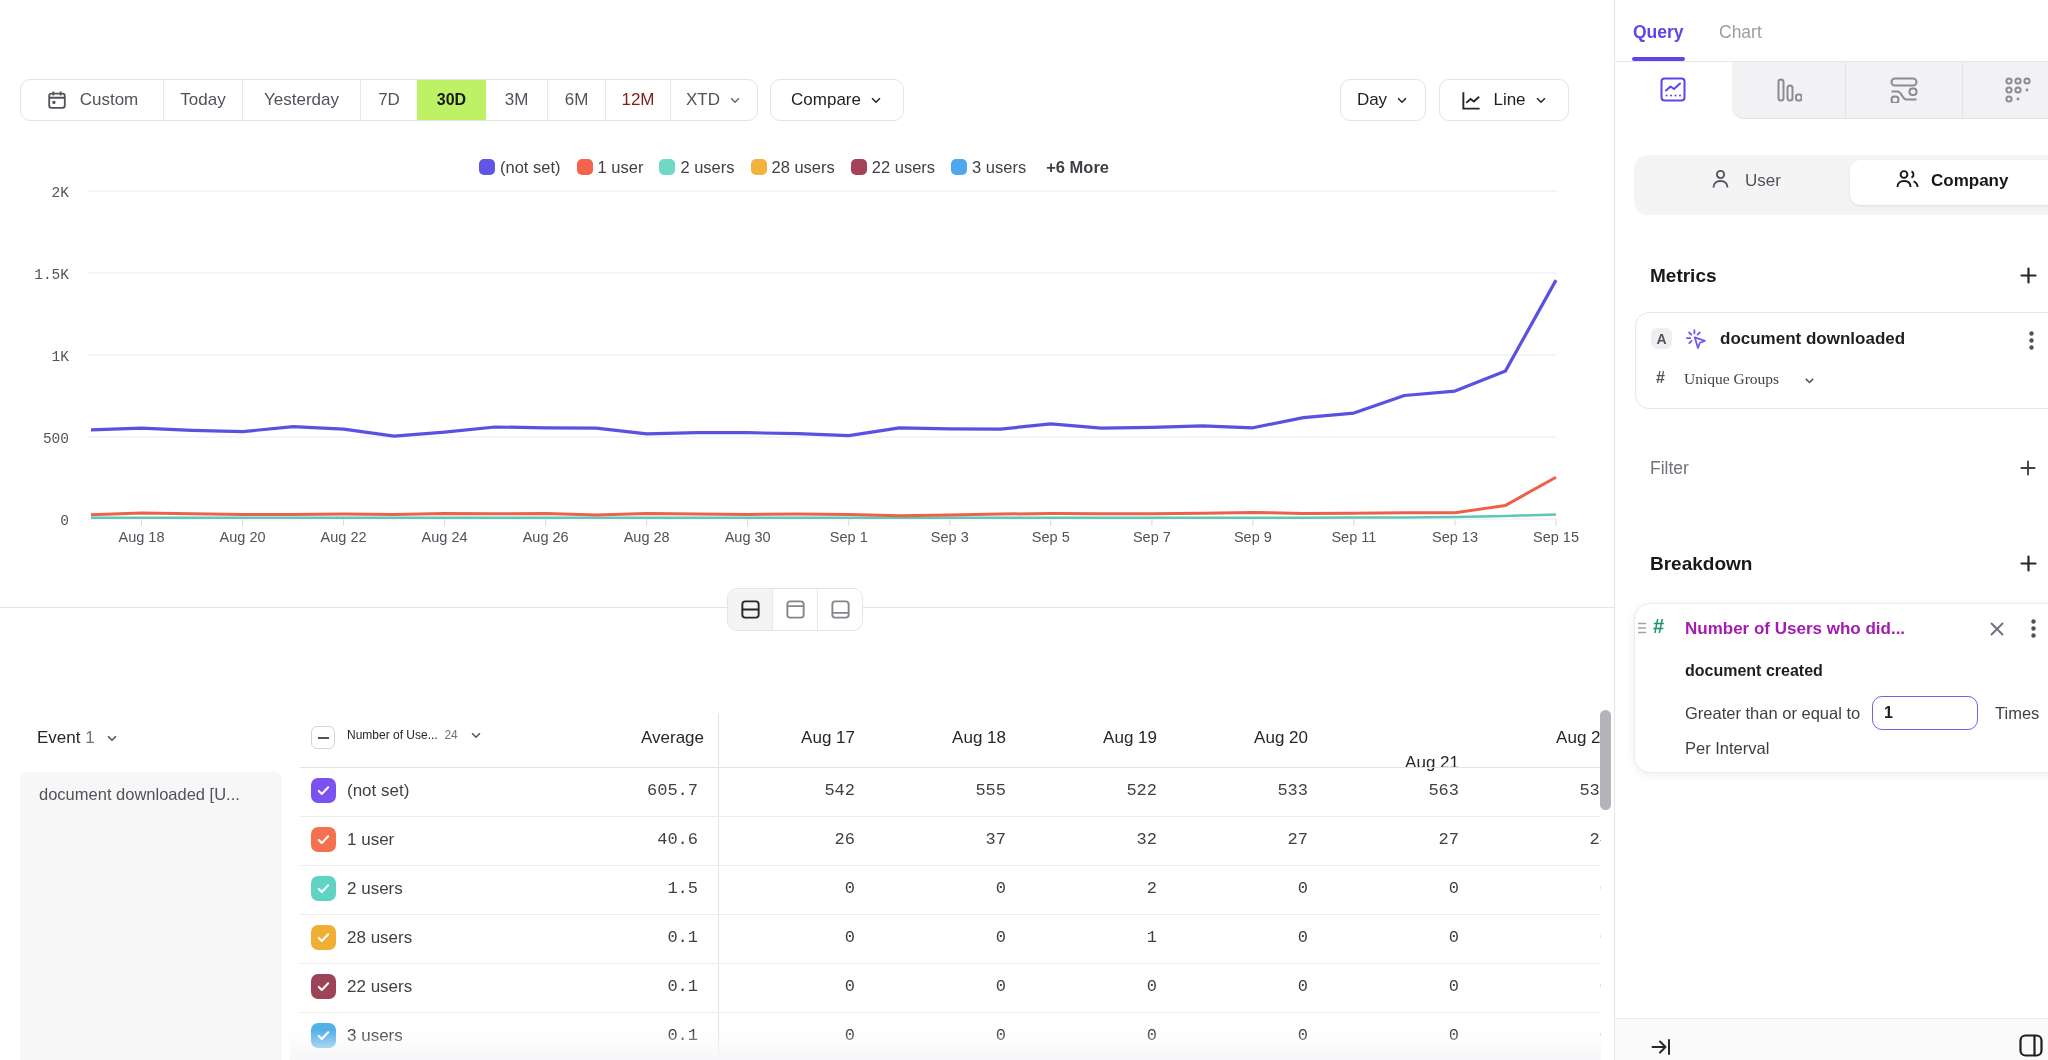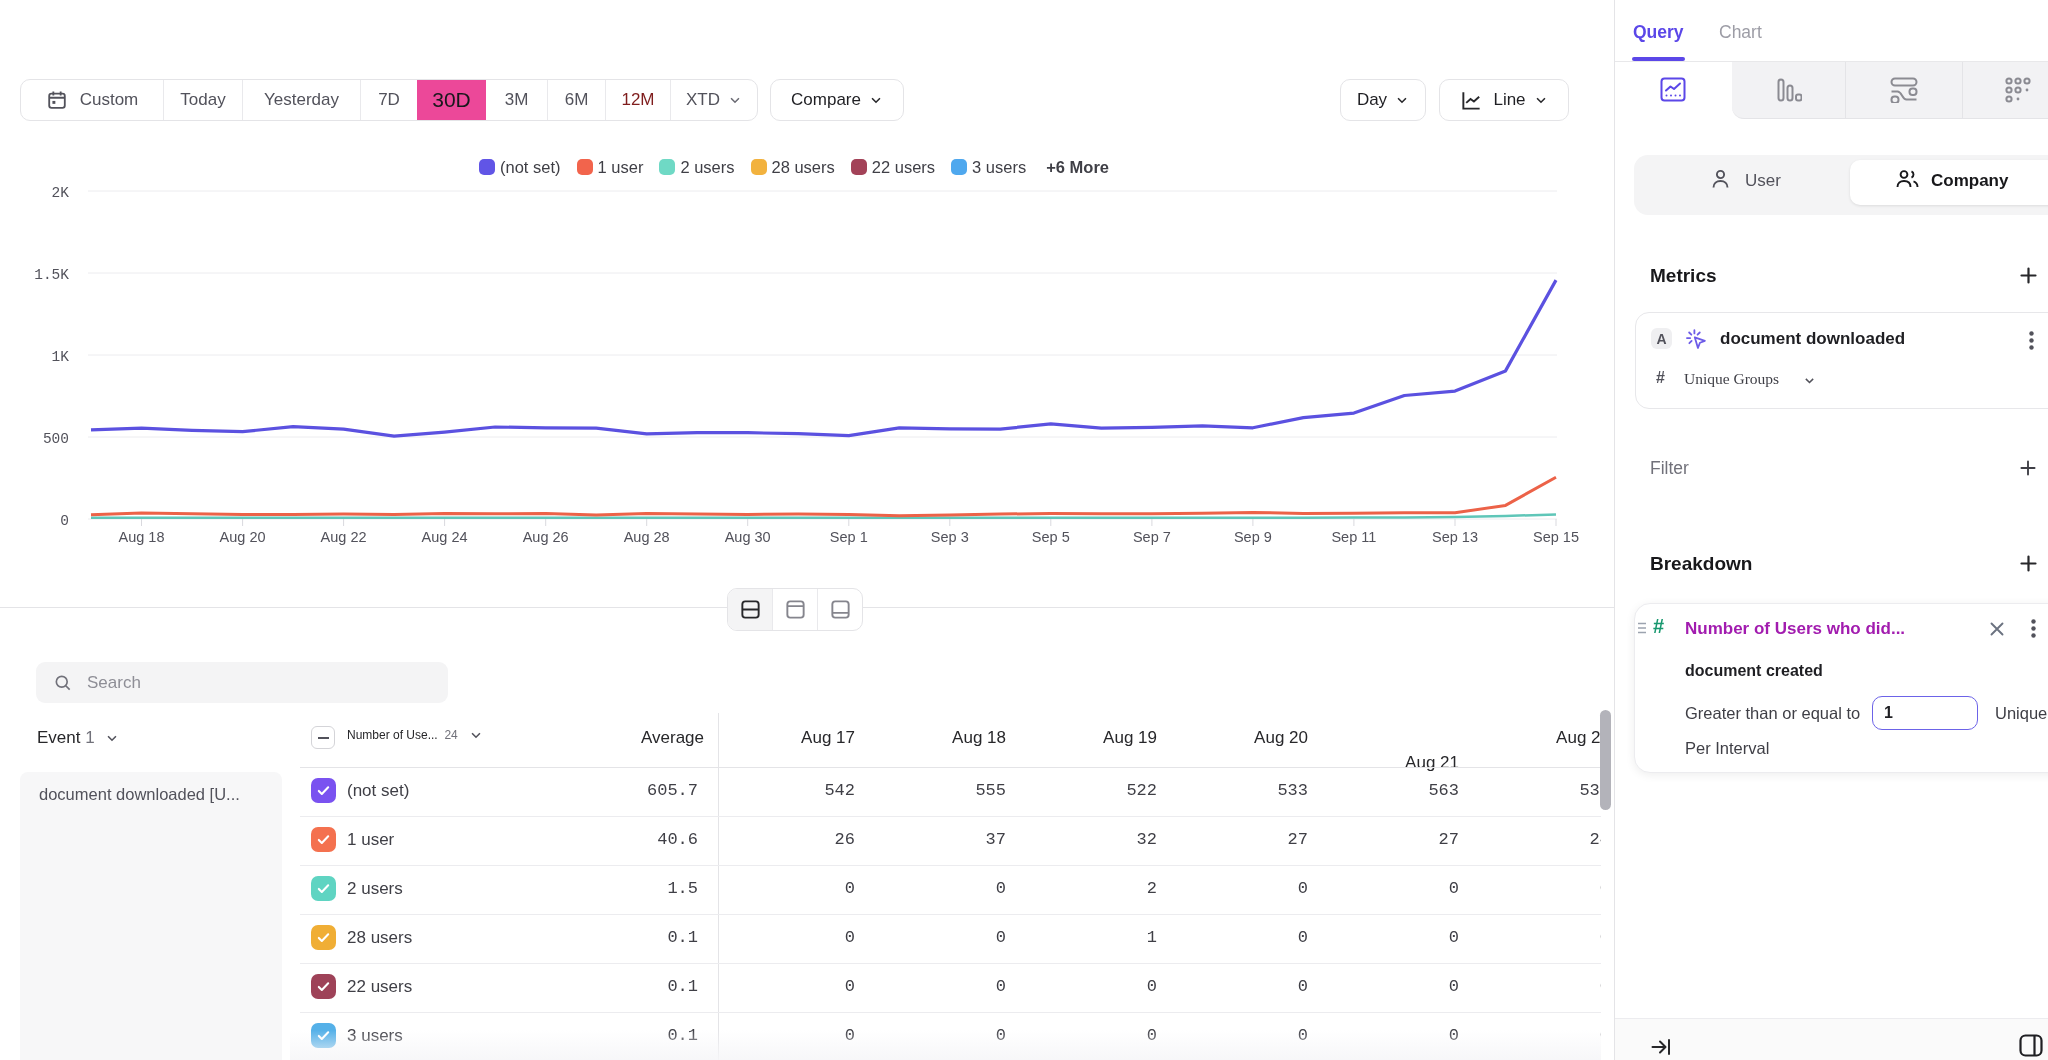--- a/index.html
+++ b/index.html
@@ -21,21 +21,21 @@
           <rect x="3.5" y="5" width="17" height="15.5" rx="2.5"></rect>
           <path d="M3.5 9.5h17"></path>
             <path d="M8 2.8v4.4M16 2.8v4.4"></path>
           <rect x="7" y="13" width="3.2" height="3.2" fill="#52525b" stroke="none"></rect>
         </svg>
         Custom
       </div>
       <div style="width:79px;display:flex;align-items:center;justify-content:center;border-right:1px solid #e9e9ec;color:#52525b;font-size:17px;">Today</div>
       <div style="width:118px;display:flex;align-items:center;justify-content:center;border-right:1px solid #e9e9ec;color:#52525b;font-size:17px;">Yesterday</div>
       <div style="width:56px;display:flex;align-items:center;justify-content:center;color:#52525b;font-size:17px;">7D</div>
-      <div style="width:69px;display:flex;align-items:center;justify-content:center;background:#ec4899;color:#18181b;font-size:21px;font-weight:400;">30D</div>
+      <div style="width:69px;display:flex;align-items:center;justify-content:center;background:#bef264;color:#18181b;font-size:16px;font-weight:700;">30D</div>
       <div style="width:61px;display:flex;align-items:center;justify-content:center;color:#52525b;font-size:17px;">3M</div>
       <div style="width:58px;display:flex;align-items:center;justify-content:center;border-left:1px solid #e9e9ec;color:#52525b;font-size:17px;">6M</div>
       <div style="width:65px;display:flex;align-items:center;justify-content:center;border-left:1px solid #e9e9ec;color:#7f1d1d;font-size:17px;">12M</div>
       <div style="flex:1;display:flex;align-items:center;justify-content:center;border-left:1px solid #e9e9ec;color:#52525b;font-size:17px;">XTD
         <svg width="14" height="14" viewBox="0 0 16 16" fill="none" stroke="#6b6b74" stroke-width="1.8" style="margin-left:8px;">
             <path d="M3.5 6l4.5 4.5L12.5 6"></path>
           </svg>
       </div>
     </div>
 
@@ -149,27 +149,20 @@
           </svg>
       </div>
       <div style="width:44px;display:flex;align-items:center;justify-content:center;">
         <svg width="23" height="23" viewBox="0 0 24 24" fill="none" stroke="#85858d" stroke-width="2">
             <rect x="3.5" y="3.5" width="17" height="17" rx="3"></rect>
             <path d="M3.5 15.5h17"></path>
           </svg>
       </div>
     </div>
 
-    <div class="abs" style="left:36px;top:662px;width:412px;height:41px;background:#f4f4f5;border-radius:9px;display:flex;align-items:center;color:#8e8e96;font-size:17px;">
-      <svg width="20" height="20" viewBox="0 0 24 24" fill="none" stroke="#71717a" stroke-width="2" style="margin:0 14px 0 17px;">
-          <circle cx="10.5" cy="10.5" r="6.5"></circle>
-          <path d="M15.3 15.3L20 20"></path>
-        </svg>
-      Search
-    </div>
 
     <div class="abs" id="table" style="left:0;top:710px;width:1601px;height:350px;overflow:hidden;">
 
       <div class="abs" style="left:37px;top:18px;display:flex;align-items:center;font-size:17px;color:#27272a;font-weight:500;">Event&nbsp;<span style="color:#71717a;font-weight:400;">1</span>
         <svg width="14" height="14" viewBox="0 0 16 16" fill="none" stroke="#52525b" stroke-width="1.8" style="margin-left:10px;">
             <path d="M3.5 6l4.5 4.5L12.5 6"></path>
           </svg>
       </div>
       <div class="abs" style="left:311px;top:16px;width:24px;height:23px;border:1.5px solid #d4d4d8;border-radius:6px;display:flex;align-items:center;justify-content:center;">
         <span style="display:block;width:11px;height:2px;background:#52525b;"></span>
@@ -395,21 +388,21 @@
     <svg class="abs" style="left:416px;top:619px;" width="5" height="19" viewBox="0 0 5 19" fill="#52525b">
         <circle cx="2.5" cy="2.5" r="2.2"></circle>
         <circle cx="2.5" cy="9.5" r="2.2"></circle>
         <circle cx="2.5" cy="16.5" r="2.2"></circle>
       </svg>
     <div class="abs" style="left:70px;top:662px;font-size:16px;font-weight:700;color:#1f1f23;">document created</div>
     <div class="abs" style="left:70px;top:704px;font-size:16.5px;color:#3f3f46;">Greater than or equal to</div>
     <div class="abs" style="left:257px;top:696px;width:106px;height:34px;border:1.5px solid #6c63e8;border-radius:10px;background:#fff;display:flex;align-items:center;">
       <span style="margin-left:11px;font-size:16px;font-weight:700;color:#1f1f23;">1</span>
     </div>
-    <div class="abs" style="left:380px;top:704px;font-size:16.5px;color:#3f3f46;">Unique</div>
+    <div class="abs" style="left:380px;top:704px;font-size:16.5px;color:#3f3f46;">Times</div>
     <div class="abs" style="left:70px;top:739px;font-size:16.5px;color:#3f3f46;">Per Interval</div>
 
     <div class="abs" style="left:0;top:1018px;width:434px;height:42px;background:#fafafa;border-top:1px solid #ececef;"></div>
     <svg class="abs" style="left:36px;top:1038px;" width="20" height="18" viewBox="0 0 20 18" fill="none" stroke="#27272a" stroke-width="2" stroke-linecap="round" stroke-linejoin="round">
       <path d="M1.5 9h12M9 3.5L14.5 9 9 14.5M18 2v14"></path>
     </svg>
     <svg class="abs" style="left:404px;top:1034px;" width="24" height="23" viewBox="0 0 24 23" fill="none" stroke="#1f1f23" stroke-width="2.2">
       <rect x="1.5" y="1.5" width="21" height="20" rx="5"></rect>
       <path d="M15.5 1.5v20"></path>
     </svg>

